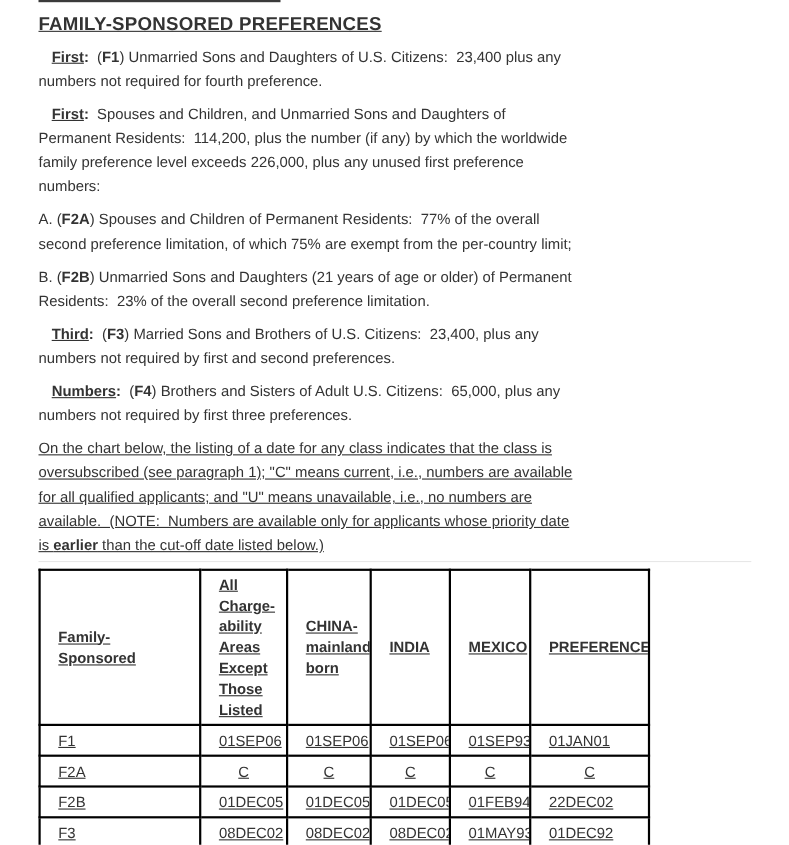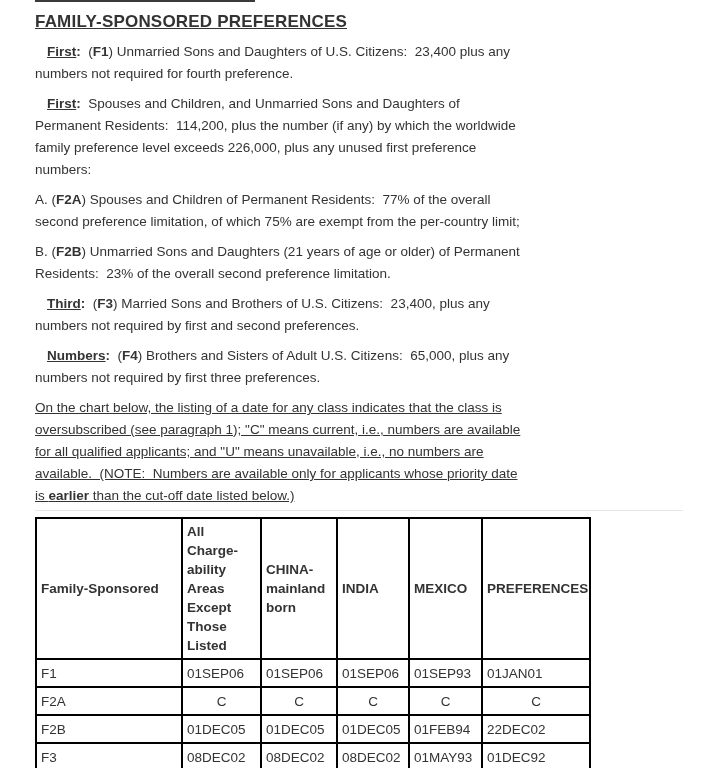--- a/index.html
+++ b/index.html
@@ -53,25 +53,26 @@
   table.cutoff-table {
     border-collapse: collapse;
     table-layout: fixed;
     width: 554px;
     font-size: 13.5px;
     color: #333333;
   }
   table.cutoff-table th,
   table.cutoff-table td {
     border: 2px solid #000000;
-    padding: 3px 4px;
+    padding: 3px 16px;
     line-height: 19px;
     vertical-align: middle;
     text-align: left;
     overflow: hidden;
+    text-decoration: underline;
   }
   table.cutoff-table th {
     font-weight: bold;
     white-space: pre-line;
   }
   table.cutoff-table td.center { text-align: center; }
   table.cutoff-table tr.data-row td { height: 20px; }
 </style>
 </head>
 <body>

